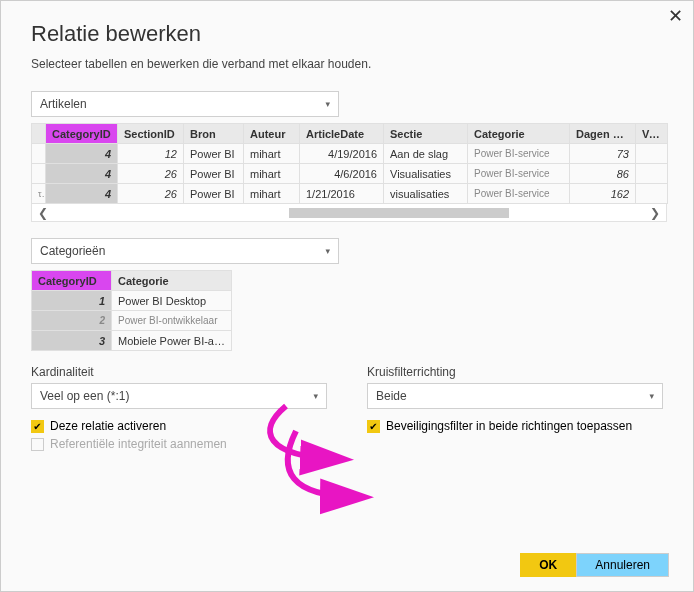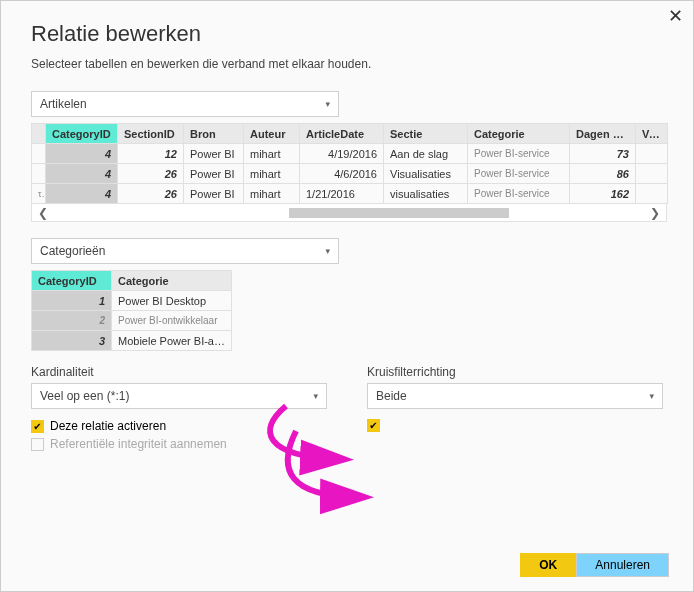--- a/index.html
+++ b/index.html
@@ -6,23 +6,23 @@
   body { width: 694px; height: 592px; background: #fafafa; position: relative; border: 1px solid #ccc; }
   .closex { position: absolute; top: 4px; right: 10px; font-size: 18px; color: #333; cursor: pointer; }
   .panel { padding: 20px 30px; }
   .title { font-size: 22px; font-weight: 300; color: #333; margin-bottom: 10px; }
   .subtitle { font-size: 12px; color: #444; margin-bottom: 20px; }
   .select { display: flex; align-items: center; justify-content: space-between; border: 1px solid #d0d0d0; height: 26px; width: 308px; padding: 8px 8px; font-size: 12px; color: #444; background:#fff; cursor:pointer; }
   .dropdown-icon { font-size: 9px; color: #666; }
   .table { border: 1px solid #d8d8d8; border-collapse: collapse; width: 636px; margin-top: 6px; font-size: 11px; color: #333; table-layout: fixed;}
   .table th, .table td { border: 1px solid #e0e0e0; padding: 3px 6px; height: 20px; white-space: nowrap; overflow: hidden; text-overflow:ellipsis;}
   .table th { background: #e9e9e9; font-weight: 600; text-align: left; }
-  .table th.sel { background: #5eead4; }
+  .table th.sel { background: #d946ef; }
   .table td.selcol { background: #cfcfcf; text-align: right; font-style: italic; font-weight:600;}
-  .table td.right { text-align: right; font-style: italic; font-weight:700;border-radius:10px;}
+  .table td.right { text-align: right; font-style: italic; font-weight:400;border-radius:10px;}
   .table td.light { color:#888; font-size:10px;}
   .table-scroll { background:#fff; border:1px solid #e2e2e2; border-top:none; height:18px; display:flex; justify-content:space-between; align-items:center; padding:0 6px; width:636px;}
   .table-scroll .thumb { position:relative; top:0; background:#ccc; height:10px; width:220px; margin-left:100px; }
   .table-scroll .arrow { color:#666; font-size:12px; cursor:pointer; }
   .section-gap { height:16px; }
   .form-row { display:flex; gap:40px; margin-top:14px;}
   .form-col { flex:1; }
   .label { font-size:12px; color:#444; margin-bottom:4px; }
   .select-full { width:100%; }
   .checks { margin-top:10px; font-size:12px; }
@@ -179,20 +179,21 @@
     </div>
     <div class="form-col">
       <div class="label">Kruisfilterrichting</div>
       <div class="select select-full">
         <span>Beide</span>
         <span class="dropdown-icon">▾</span>
       </div>
       <div class="checks">
         <div class="check-line">
           <span class="box checked">✔</span>
+          <span>Beveiligingsfilter in beide richtingen toepassen</span>
         </div>
       </div>
     </div>
   </div>
 
 </div>
 
 <div class="buttons">
   <div class="btn btn-ok">OK</div>
   <div class="btn">Annuleren</div>

